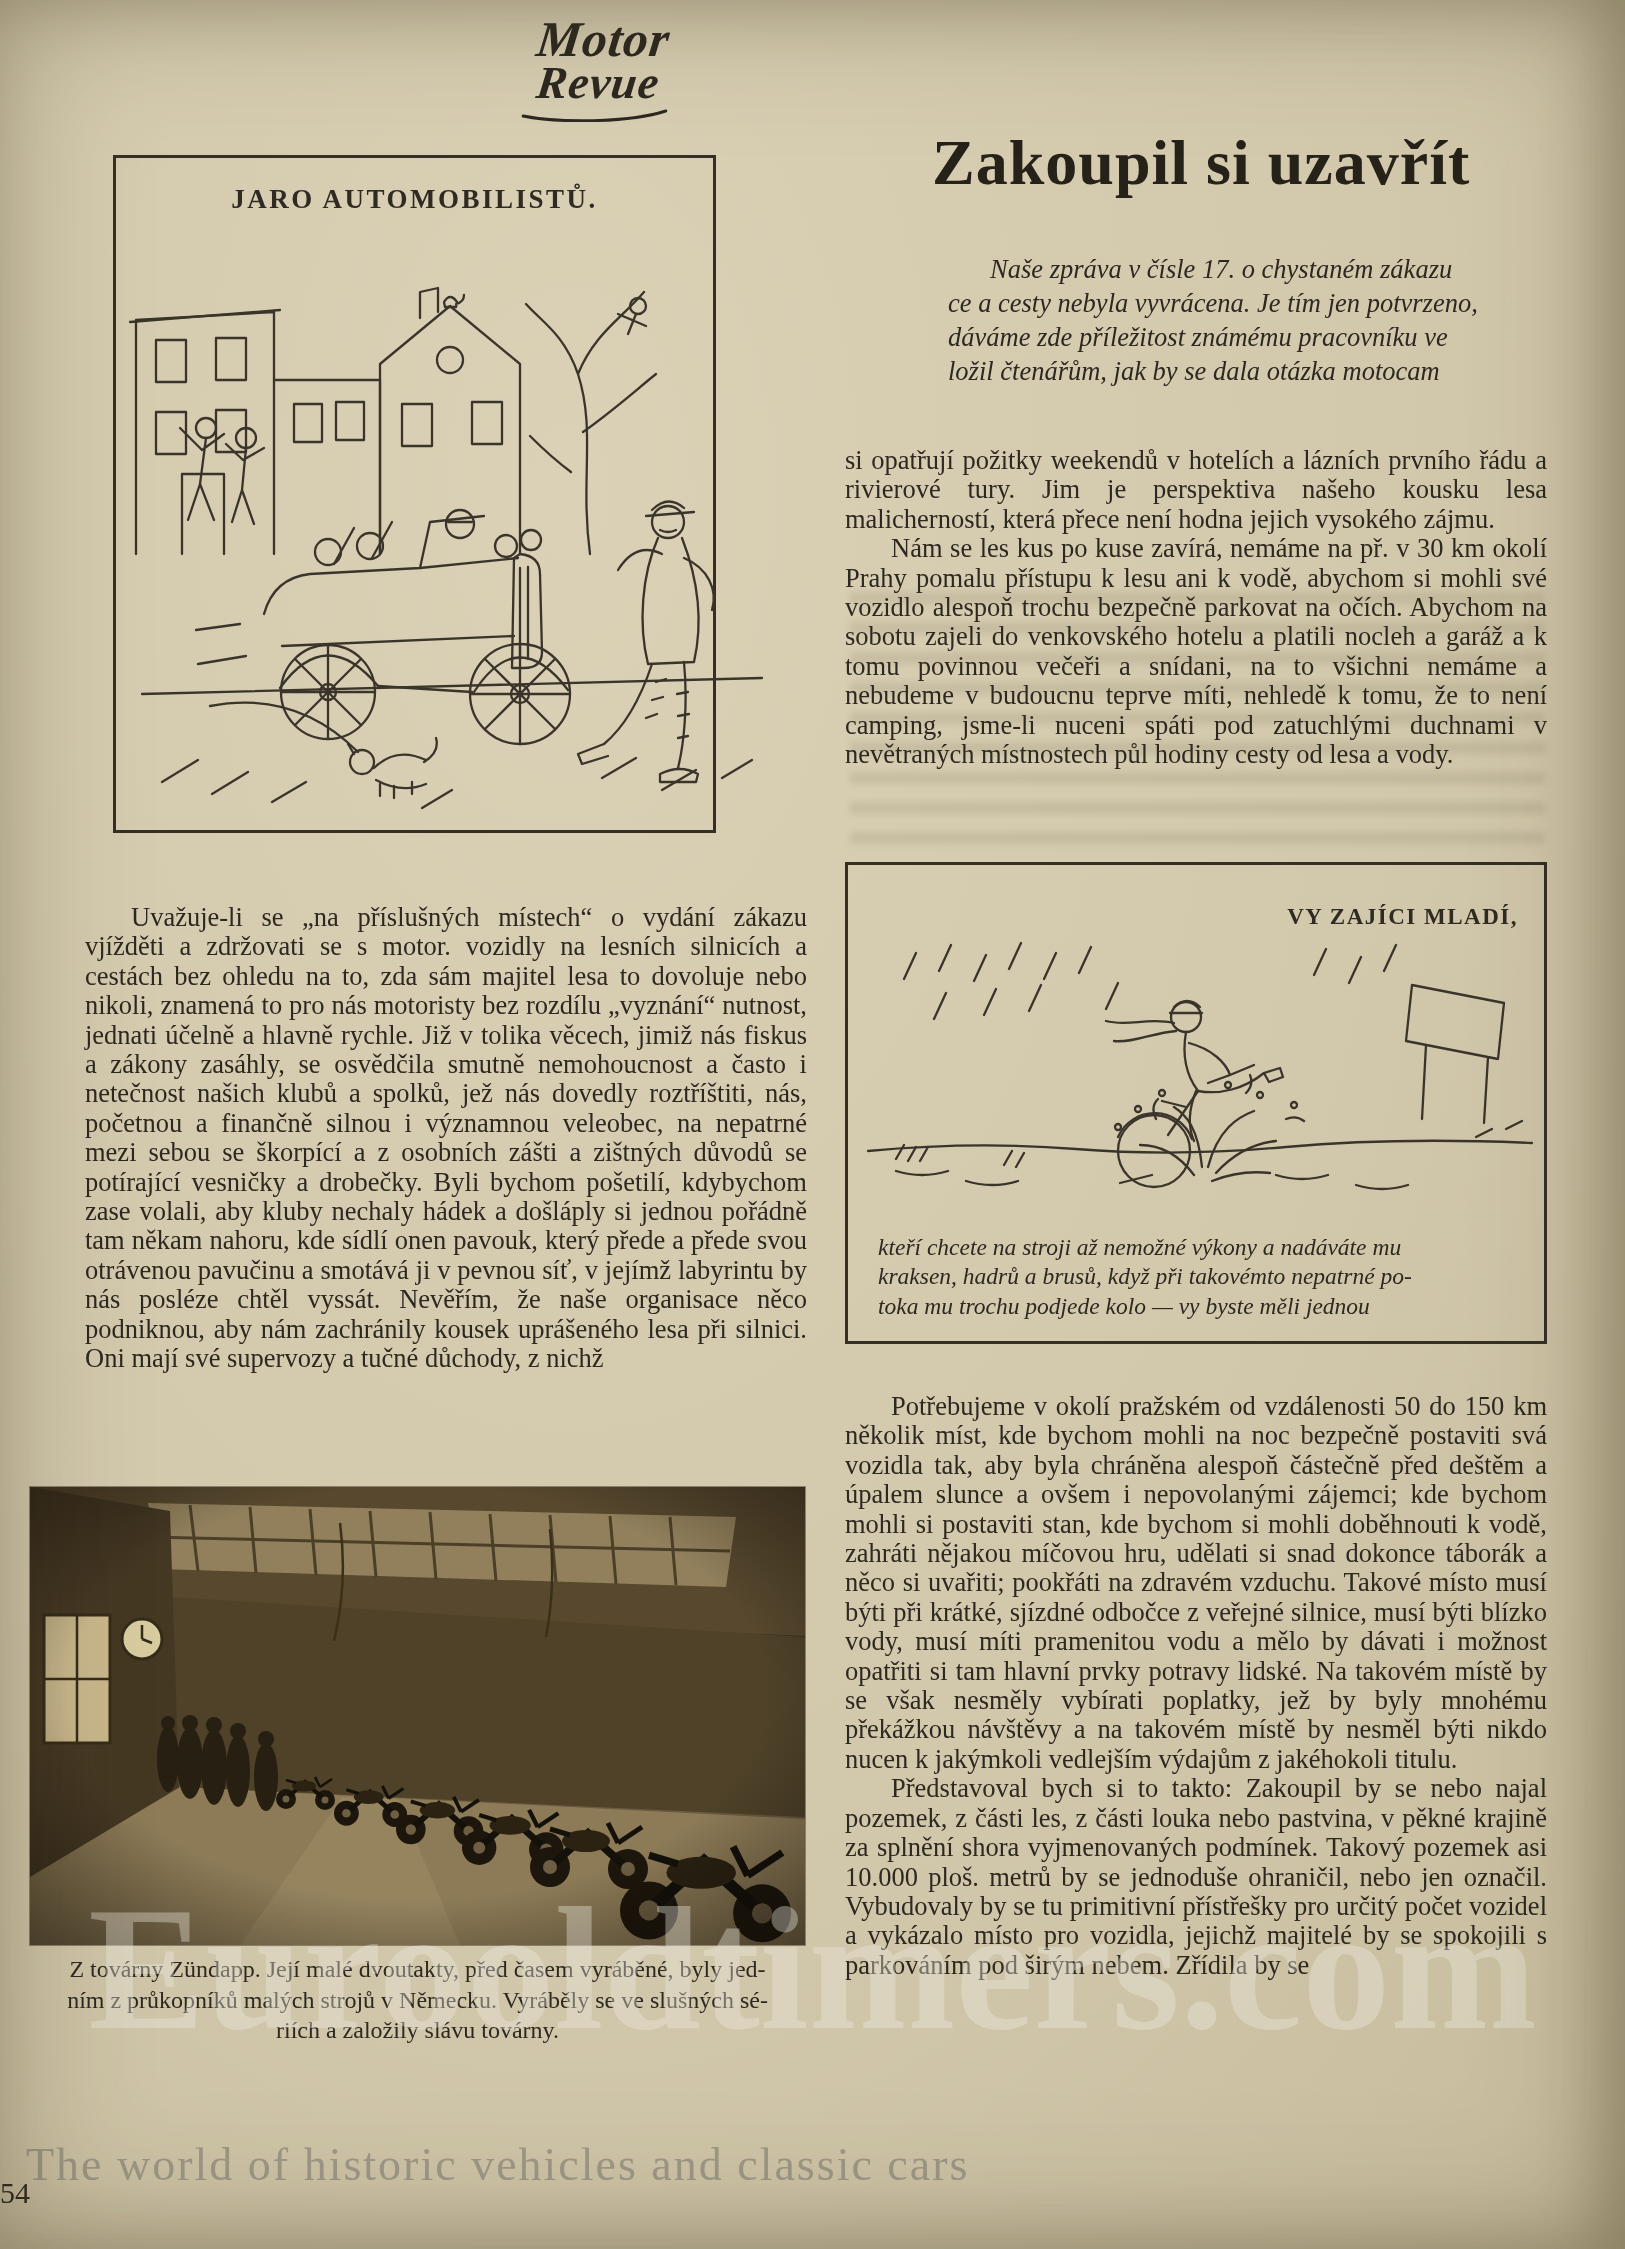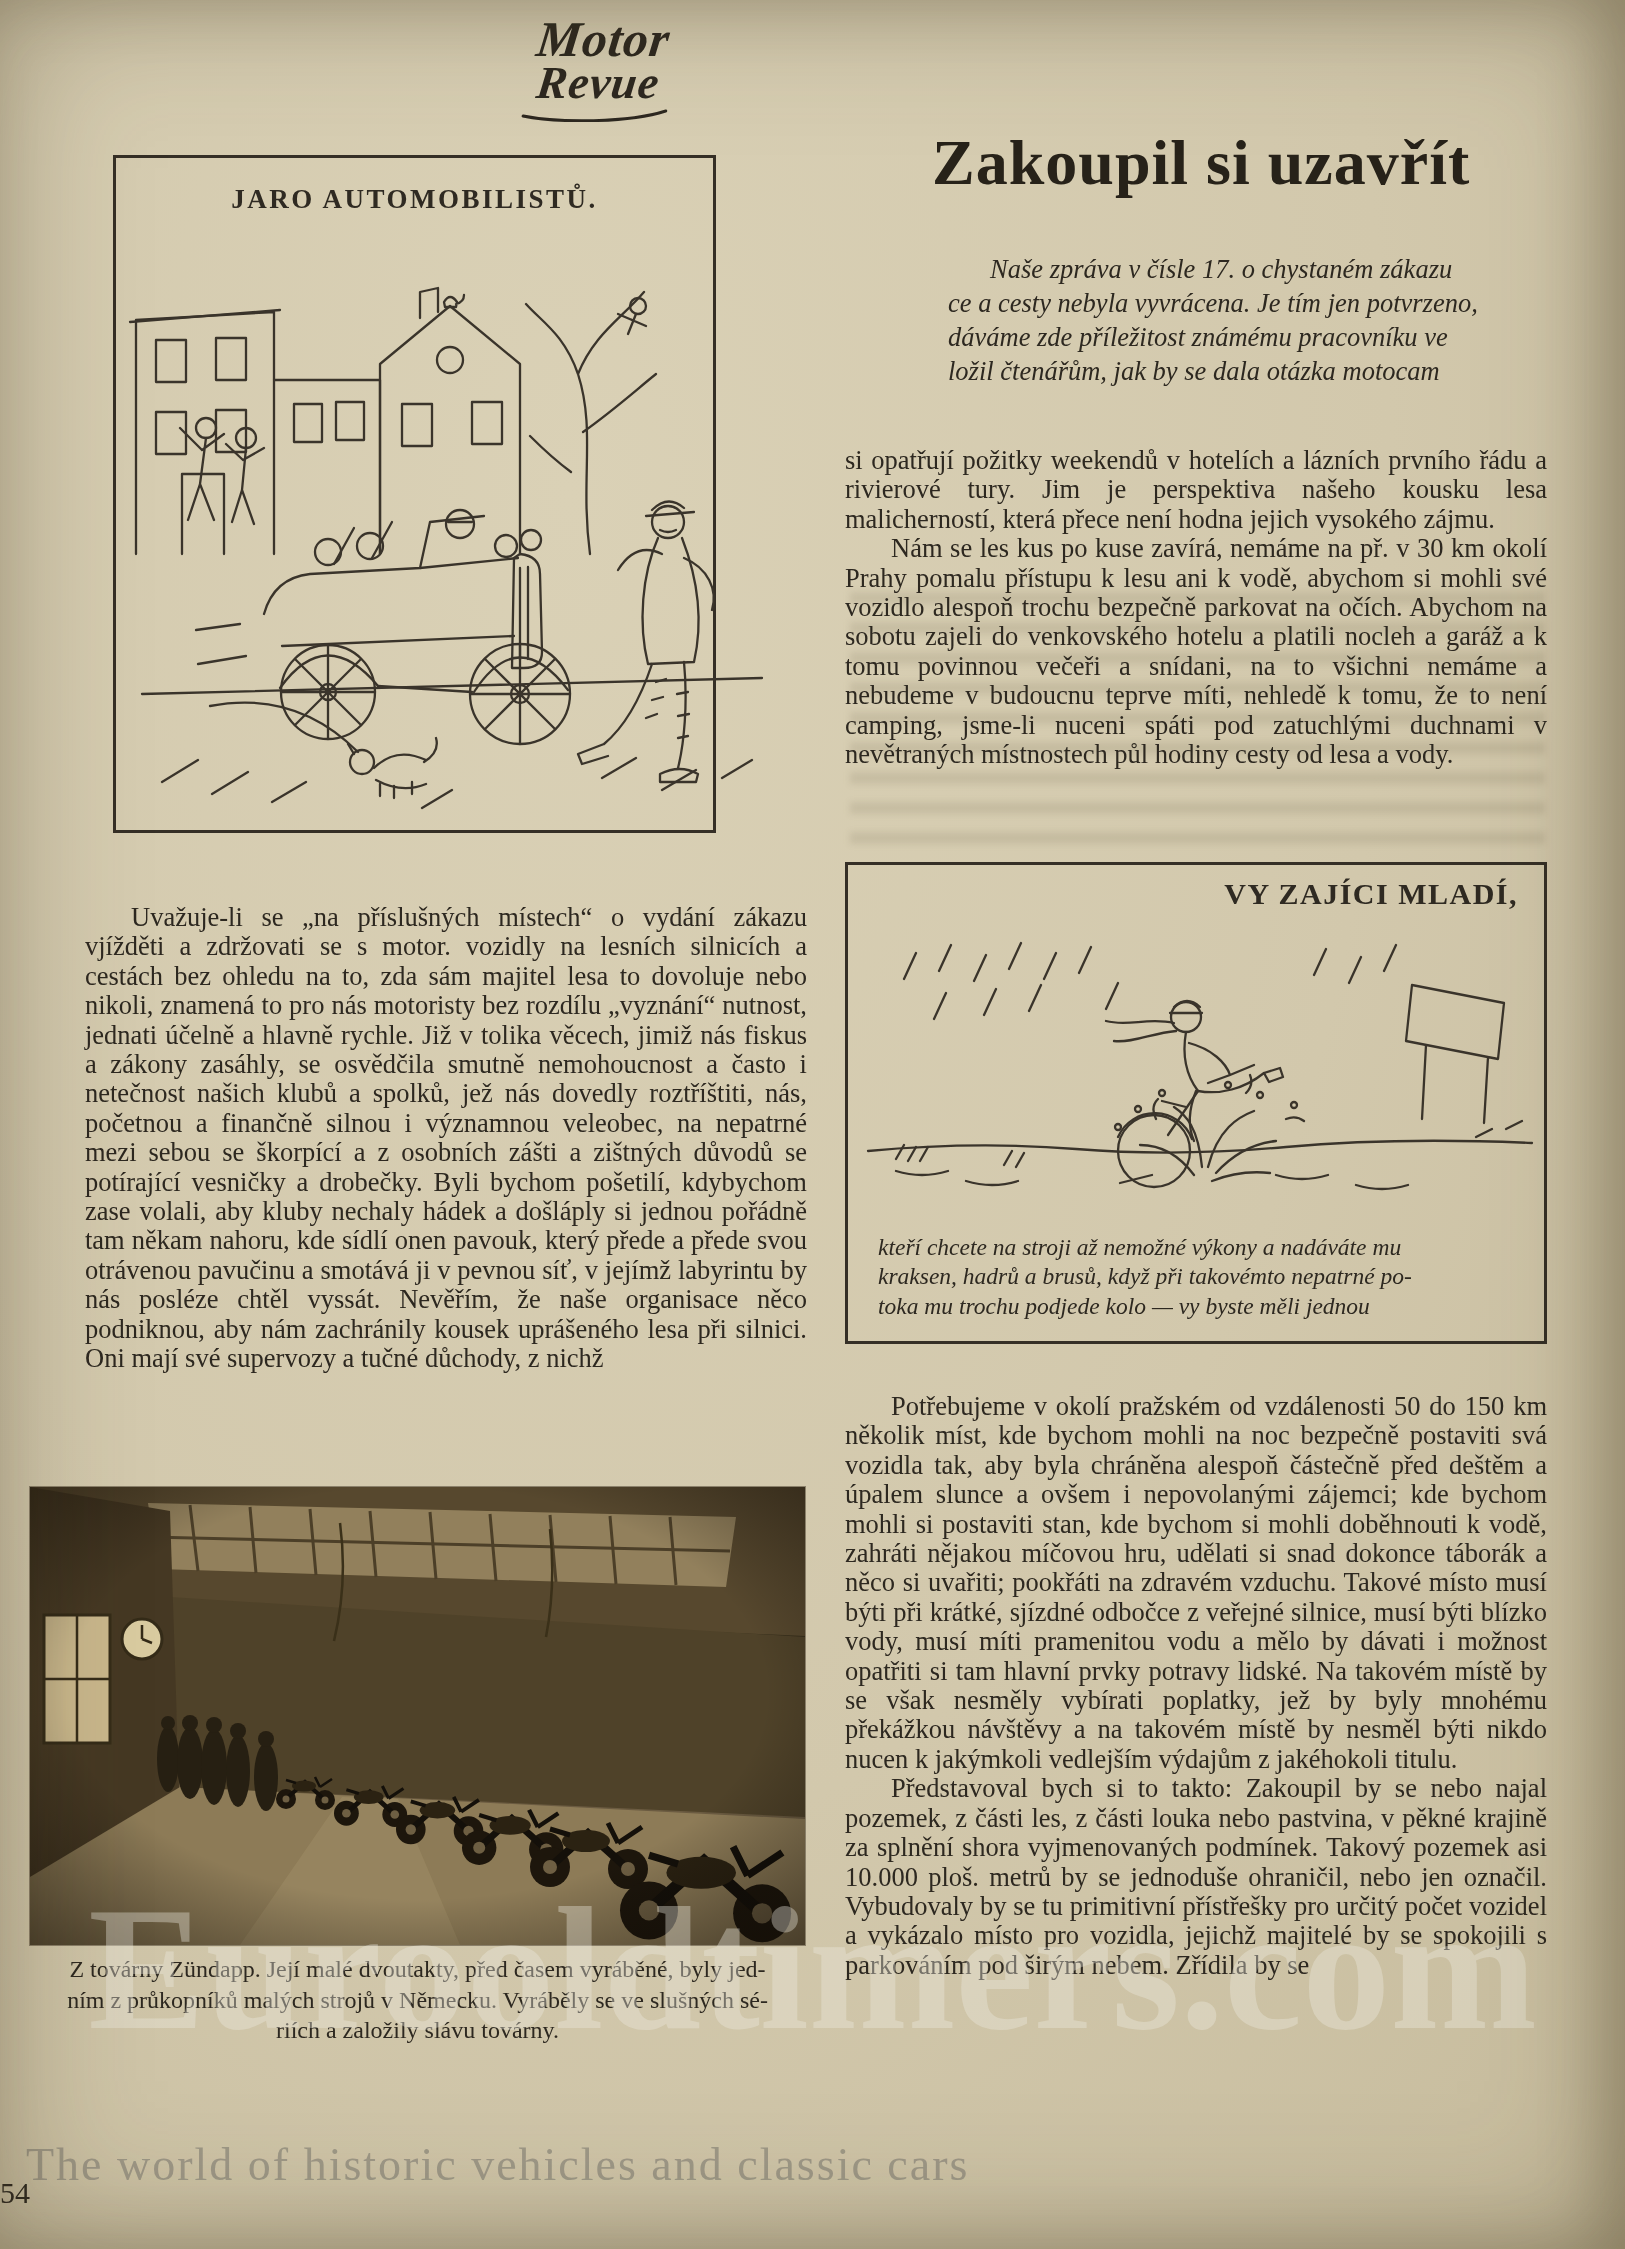--- a/index.html
+++ b/index.html
@@ -25,21 +25,21 @@
   .logo svg { display:block; margin:2px auto 0; }
 
   
   .frame { position:absolute; border:3px solid #352f26; }
   .frame-cartoon-left  { left:113px; top:155px; width:603px; height:678px; }
   .frame-cartoon-right { left:845px; top:862px; width:702px; height:482px; }
   .frame-title {
     position:absolute; font-weight:bold; letter-spacing:2.5px; color:#2f2a22;
   }
   .frame-cartoon-left .frame-title { top:26px; left:0; right:0; text-align:center; font-size:27px; }
-  .frame-cartoon-right .frame-title { top:12px; right:26px; font-size:30px; letter-spacing:1.5px; }
+  .frame-cartoon-right .frame-title { top:39px; right:26px; font-size:23px; letter-spacing:1.5px; }
   .frame-cartoon-left svg  { position:absolute; left:6px; top:64px; }
   .frame-cartoon-right svg { position:absolute; left:6px; top:58px; }
   .frame-caption {
     position:absolute; left:30px; bottom:20px; width:646px;
     font-style:italic; font-size:23.5px; line-height:29.5px; white-space:pre-line;
   }
 
   
   .body-text { position:absolute; font-size:26.5px; line-height:29.4px; text-align:justify; }
   .body-text p { margin:0; }

